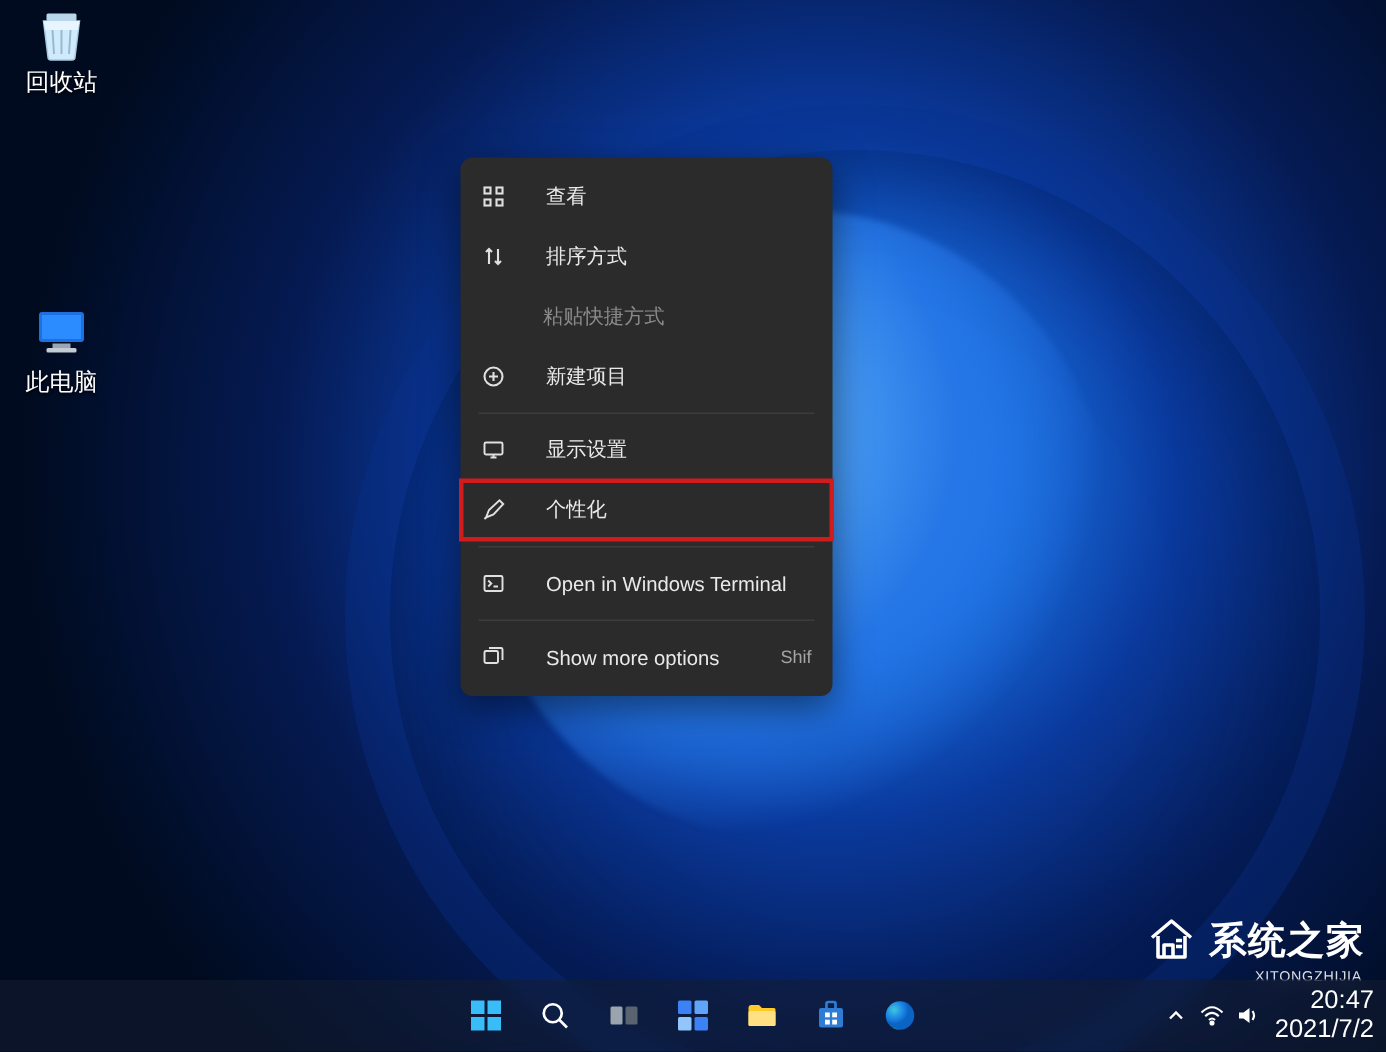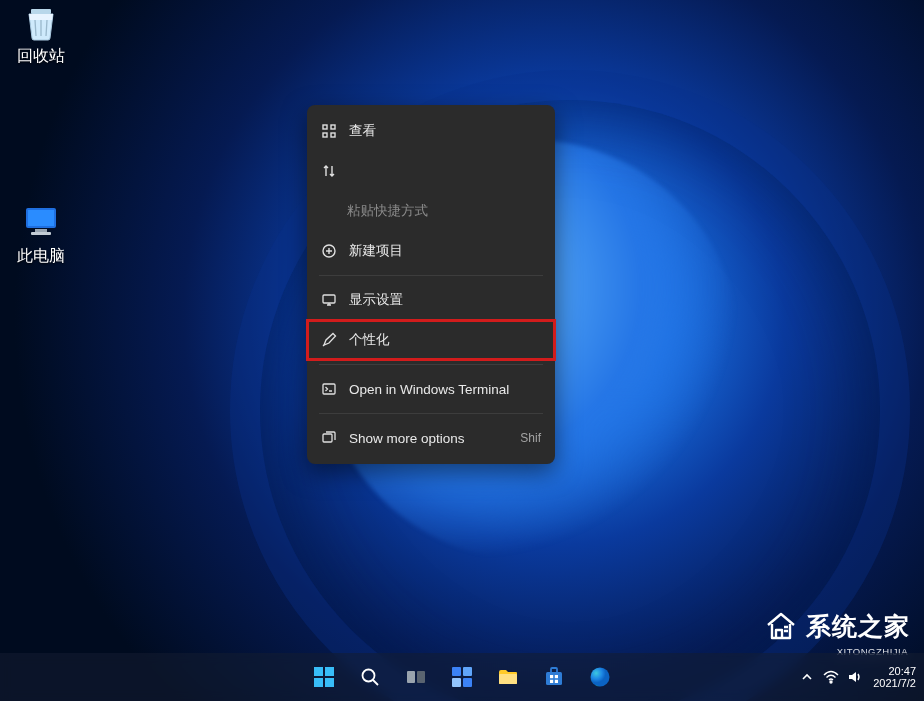--- a/index.html
+++ b/index.html
@@ -76,21 +76,21 @@
   display:flex;
   align-items:center;
   height: 40px;
   padding: 0 14px 0 14px;
   gap: 12px;
   cursor: pointer;
   position:relative;
 }
 .ctxitem.disabled { color:#8a8a8a; cursor:default; padding-left: 40px;}
 .ctxitem .mi { width: 16px; display:flex; align-items:center; justify-content:center; flex-shrink:0;}
-.ctxitem .txt { flex:1; white-space: nowrap; overflow:hidden; text-overflow:ellipsis;}
+.ctxitem .txt { flex:1; white-space: nowrap; overflow:hidden; text-overflow:ellipsis;margin-left:15px;}
 .ctxitem .shortcut { color:#a4a4a4; font-size:12px; }
 .ctxsep { height:1px; background:#3d3d3d; margin:4px 12px; }
 .ctxitem.hl {
   outline: 3px solid #d21c1c;
   outline-offset: -2px;
   justify-content: center;
 }
 
 .taskbar {
   position:absolute;
@@ -103,21 +103,21 @@
   justify-content:center;
   z-index:10;
 }
 .taskbar .center {
   display:flex; gap: 6px; align-items:center;
 }
 .tb-btn { width:40px; height:40px; display:flex; align-items:center; justify-content:center; border-radius:4px; cursor:pointer;}
 .tray {
   position:absolute; right:8px; top:0; bottom:0;
   display:flex; align-items:center; gap:10px;
-  color:#fff; font-size:11px;
+  color:#fff; font-size:17px;
 }
 .tray .chevron { font-size:13px; cursor:pointer;}
 .tray .icons { display:flex; gap:8px; align-items:center;}
 .tray .clock { text-align:right; line-height:1.1; cursor:default;}
 .tray svg { display:block; }
 
 .watermark {
   position:absolute;
   right: 14px; bottom: 58px;
   color:#fff;
@@ -175,20 +175,21 @@
       <span class="txt">查看</span>
     </div>
 
     <div class="ctxitem">
       <span class="mi">
         <svg width="14" height="14" viewBox="0 0 14 14" fill="none" stroke="#e0e0e0" stroke-width="1.4">
           <path d="M4 2 L4 12 M2 4 L4 2 L6 4"></path>
           <path d="M10 12 L10 2 M8 10 L10 12 L12 10"></path>
         </svg>
       </span>
+      <span class="txt">排序方式</span>
     </div>
 
     <div class="ctxitem disabled">
       <span class="txt">粘贴快捷方式</span>
     </div>
 
     <div class="ctxitem">
       <span class="mi">
         <svg width="14" height="14" viewBox="0 0 14 14" fill="none" stroke="#e0e0e0" stroke-width="1.4">
           <circle cx="7" cy="7" r="6"></circle>

